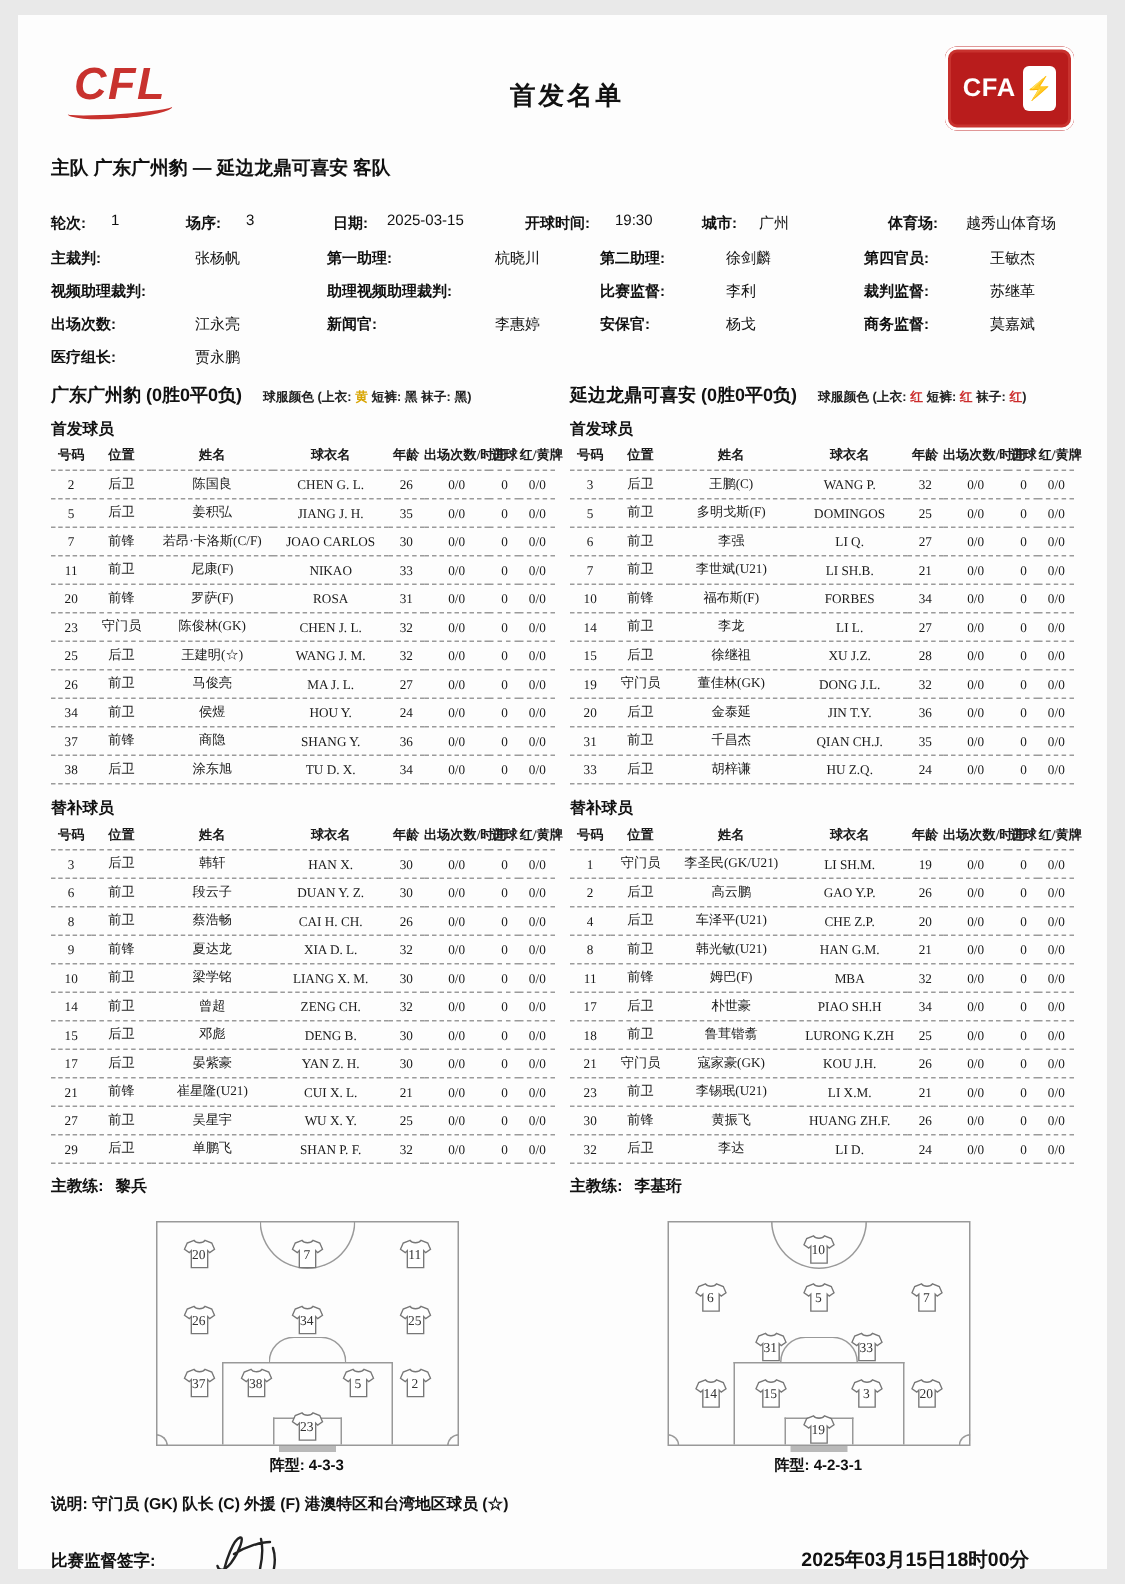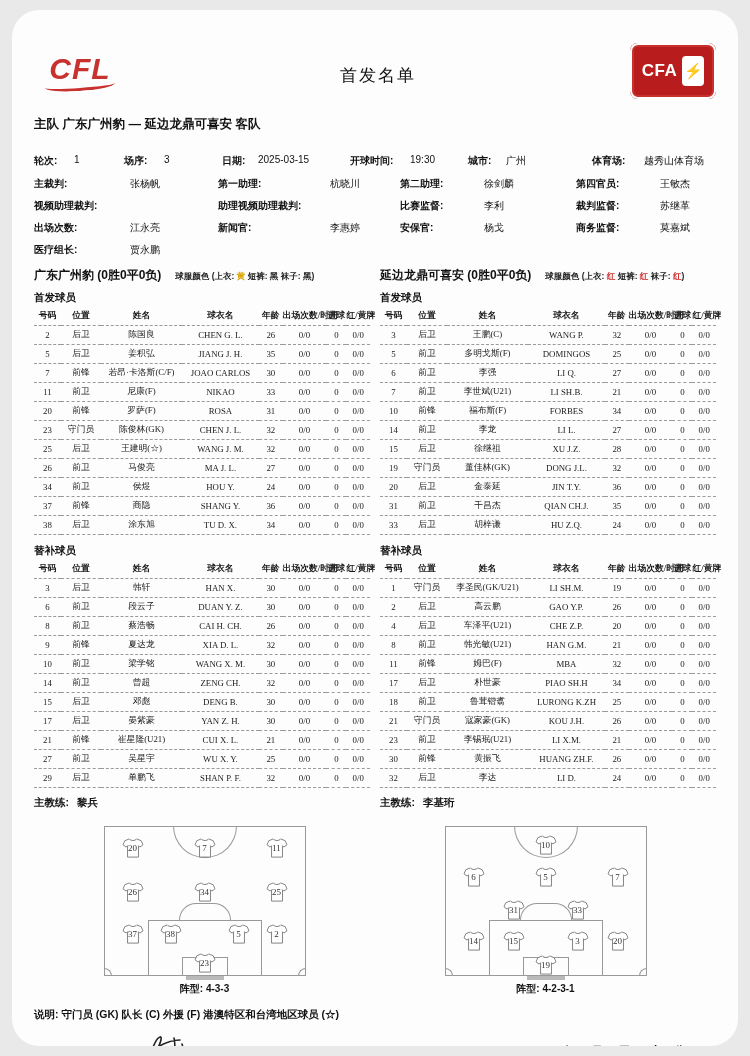--- a/index.html
+++ b/index.html
@@ -1,25 +1,25 @@
 <!DOCTYPE html>
 <html><head>
 <meta charset="utf-8">
 <style>
   * { margin:0; padding:0; box-sizing:border-box; }
   body { width:750px; height:1056px; background:#e9e9e9; font-family:"Liberation Sans", sans-serif; color:#111; position:relative; }
-  .doc { position:absolute; left:12px; top:10px; right:12px; bottom:10px; background:#fdfdfd; padding:22px 22px 0 22px; overflow:hidden;border-radius:27px; }
+  .doc { position:absolute; left:12px; top:10px; right:12px; bottom:10px; background:#fdfdfd; padding:10px 22px 0 22px; overflow:hidden; }
 
   
   .hdr { display:flex; align-items:center; justify-content:space-between; height:78px; }
   .cfl-logo { width:92px; text-align:center; color:#c8322e; font-style:italic; font-weight:bold; font-size:30px; letter-spacing:1px; position:relative; }
   .cfl-logo:after { content:""; display:block; border-bottom:3px solid #c8322e; border-radius:50%; width:70px; height:8px; margin:-6px auto 0; transform:rotate(-4deg); }
   .titles { text-align:center; flex:1; }
   .title { font-size:22px; font-weight:bold; letter-spacing:1px; }
-  .subtitle { font-size:17px; font-weight:normal; margin-top:8px; letter-spacing:2px; }
+  .subtitle { font-size:17px; font-weight:bold; margin-top:8px; letter-spacing:2px; }
   .cfa-badge { width:86px; height:56px; background:#b91c1c; border-radius:8px; display:flex; align-items:center; justify-content:center; gap:5px; box-shadow:inset 0 0 0 2px #fff, inset 0 0 0 4px #c8322e; }
   .cfa-txt { color:#fff; font-weight:bold; font-size:17px; letter-spacing:0.5px; }
   .cfa-shield { width:22px; height:30px; background:#fff; border-radius:4px; display:flex; align-items:center; justify-content:center; color:#c8322e; font-size:15px; font-weight:bold; }
 
   
   .teams-line { font-size:12.5px; font-weight:bold; margin:6px 0 21px; }
   #info-row1 { display:grid; grid-template-columns:40px 50px 40px 58px 36px 92px 60px 58px 38px 86px 52px 1fr; font-size:10px; margin-bottom:9px; }
   #officials { display:grid; grid-template-columns:96px 88px 112px 70px 84px 92px 84px 1fr; row-gap:8px; font-size:10px; margin-bottom:10px; }
   .ilabel { font-weight:bold; }
   .ivalue { font-weight:normal; }
@@ -339,21 +339,21 @@
               <td>XIA D. L.</td>
               <td>32</td>
               <td>0/0</td>
               <td>0</td>
               <td>0/0</td>
             </tr>
             <tr>
               <td>10</td>
               <td>前卫</td>
               <td>梁学铭</td>
-              <td>WANG X. M.</td>
+              <td>LIANG X. M.</td>
               <td>30</td>
               <td>0/0</td>
               <td>0</td>
               <td>0/0</td>
             </tr>
             <tr>
               <td>14</td>
               <td>前卫</td>
               <td>曾超</td>
               <td>ZENG CH.</td>

